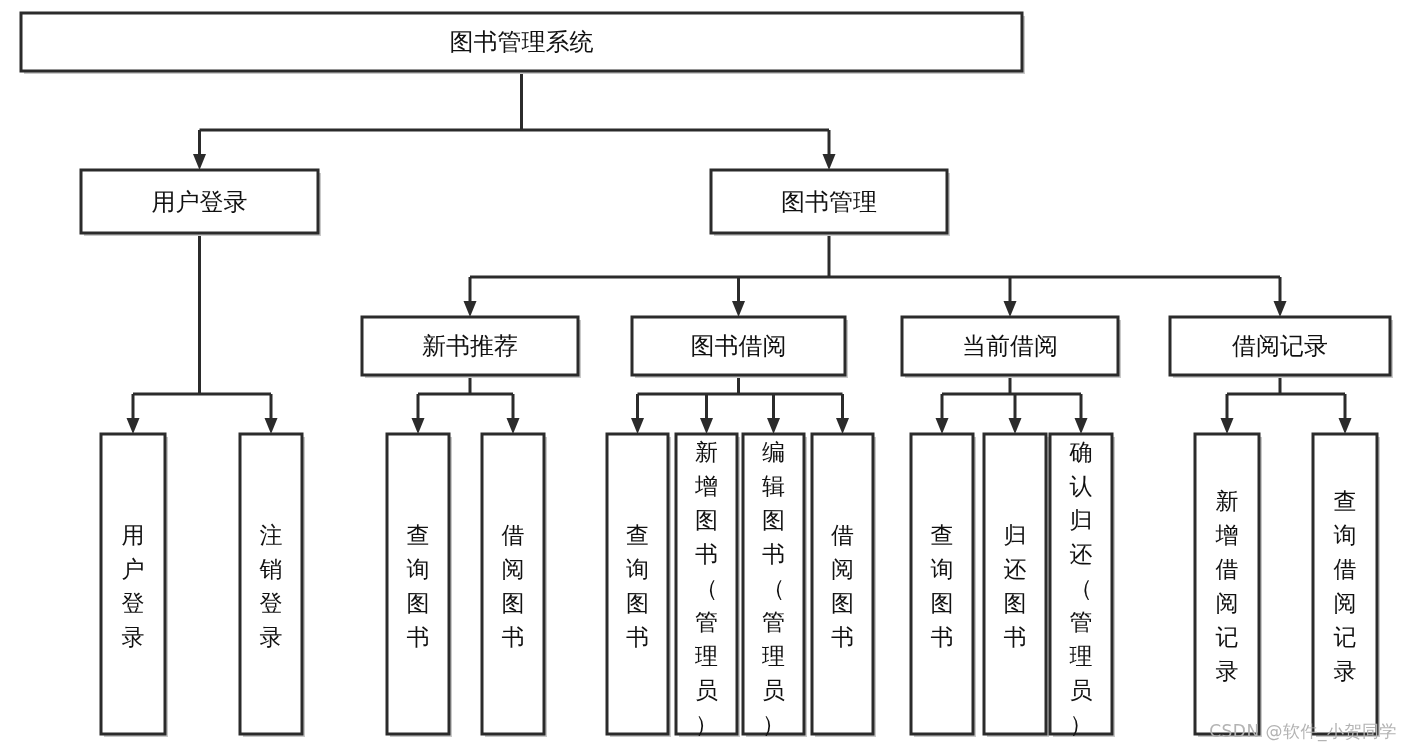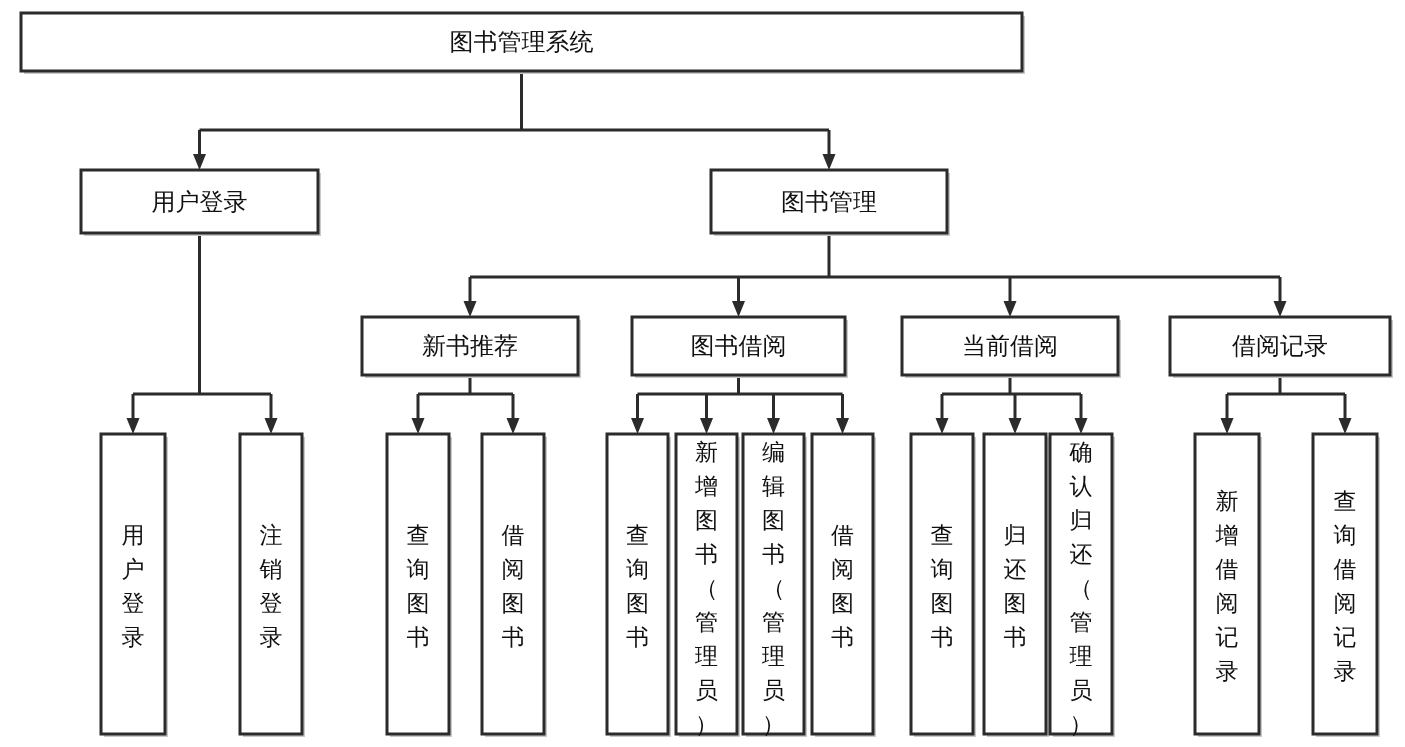--- a/index.html
+++ b/index.html
@@ -226,13 +226,14 @@
           <text x="1227" y="508.52" class="node-label-v"><tspan x="1227" dy="0">新</tspan><tspan x="1227" dy="34">增</tspan><tspan x="1227" dy="34">借</tspan><tspan x="1227" dy="34">阅</tspan><tspan x="1227" dy="34">记</tspan><tspan x="1227" dy="34">录</tspan></text>
         </g>
         <g>
           <rect x="1316" y="437" width="64" height="300" class="node-shadow"></rect>
           <rect x="1313" y="434" width="64" height="300" class="node-rect"></rect>
           <text x="1345" y="508.52" class="node-label-v"><tspan x="1345" dy="0">查</tspan><tspan x="1345" dy="34">询</tspan><tspan x="1345" dy="34">借</tspan><tspan x="1345" dy="34">阅</tspan><tspan x="1345" dy="34">记</tspan><tspan x="1345" dy="34">录</tspan></text>
         </g>
       </g>
   </svg>
 
+  <div class="watermark">CSDN @软件_小贺同学</div>
 </div>
 
 </body></html>

